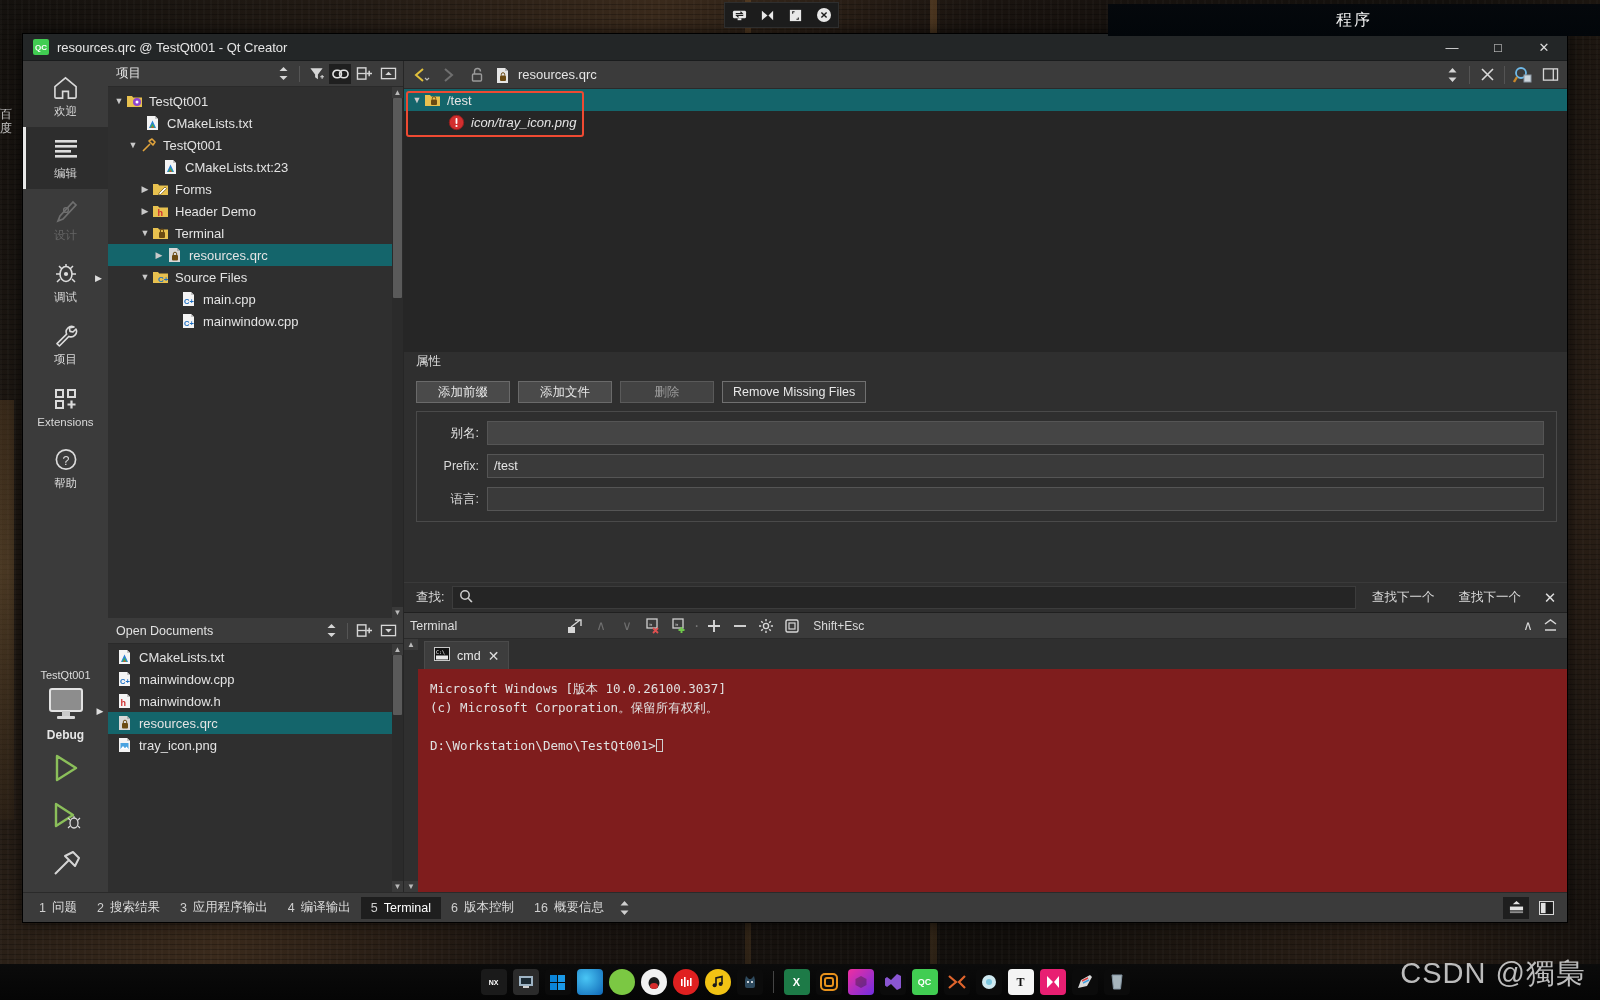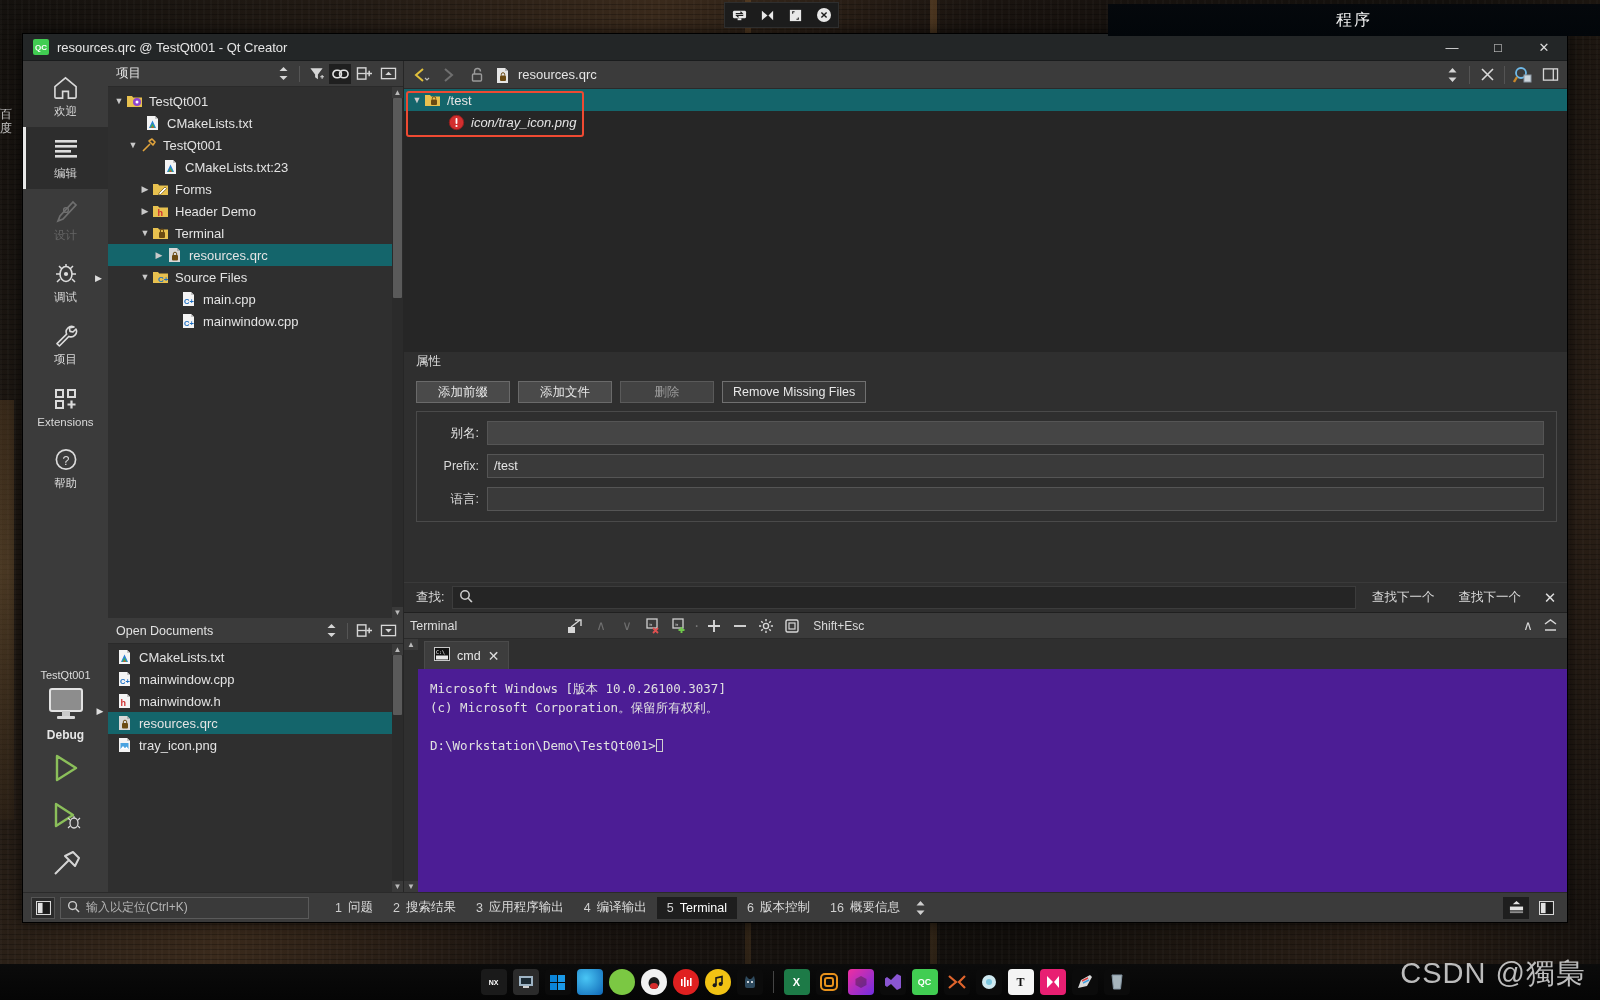--- a/index.html
+++ b/index.html
@@ -210,21 +210,21 @@
   #termwrap{ flex:1; background:#282828; display:flex; min-height:0; }
   #termleftbar{ width:14px; background:#2f2f2f; position:relative;}
   #termbody{ flex:1; display:flex; flex-direction:column; min-width:0;}
   #termtabs{ height:30px; background:#2f2f2f; display:flex; align-items:flex-end; padding-left:6px;}
   .ttab{
     height:28px; background:#3d3d3d; display:flex; align-items:center; gap:7px; padding:0 9px;
     color:#e6e6e6; font-size:12.5px; border:1px solid #4a4a4a; border-bottom:none;
   }
   .ttab .tclose{ font-size:14px; color:#dcdcdc; }
   #termout{
-    flex:1; background:#4c1d95; color:#e0e0e0;
+    flex:1; background:#7f1d1d; color:#e0e0e0;
     font-family:"DejaVu Sans Mono", monospace; font-size:12.5px; line-height:19px;
     padding:10px 12px; white-space:pre-wrap;
   }
   .cursor-blk{ display:inline-block; width:7px; height:13px; border:1px solid #cfcfcf; vertical-align:-2px;}
 
   
   #statusbar{
     height:30px; background:#3b3b3b; display:flex; align-items:center; gap:0;
     border-top:1px solid #2a2a2a;
   }
@@ -893,37 +893,20 @@
 <span>(c) Microsoft Corporation。保留所有权利。</span>
 
 <span>D:\Workstation\Demo\TestQt001&gt;</span><span class="cursor-blk"></span></div>
           </div>
         </div>
       </div>
     </div>
   </div>
 
   <div id="statusbar">
-    <div id="locator-area">
-      <span class="sq-btn">
-        <svg width="15" height="14" viewBox="0 0 16 15">
-            <rect x="0.5" y="0.5" width="15" height="14" fill="#1b1b1b" stroke="#d8d8d8" stroke-width="1.2"></rect>
-            <rect x="2" y="2" width="5" height="11" fill="#e2e2e2"></rect>
-          </svg>
-      </span>
-      <span id="locator">
-        <span>
-          <svg width="13" height="13" viewBox="0 0 14 14">
-              <circle cx="6" cy="6" r="4.2" fill="none" stroke="#cfcfcf" stroke-width="1.5"></circle>
-              <path d="M9.2 9.2L13 13" stroke="#cfcfcf" stroke-width="1.5"></path>
-            </svg>
-        </span>
-        <span class="ph">输入以定位(Ctrl+K)</span>
-      </span>
-    </div>
 
     <div id="panes">
       <span class="pane-tab">
         <span class="num">1</span>
         <span>问题</span>
       </span>
       <span class="pane-tab">
         <span class="num">2</span>
         <span>搜索结果</span>
       </span>

